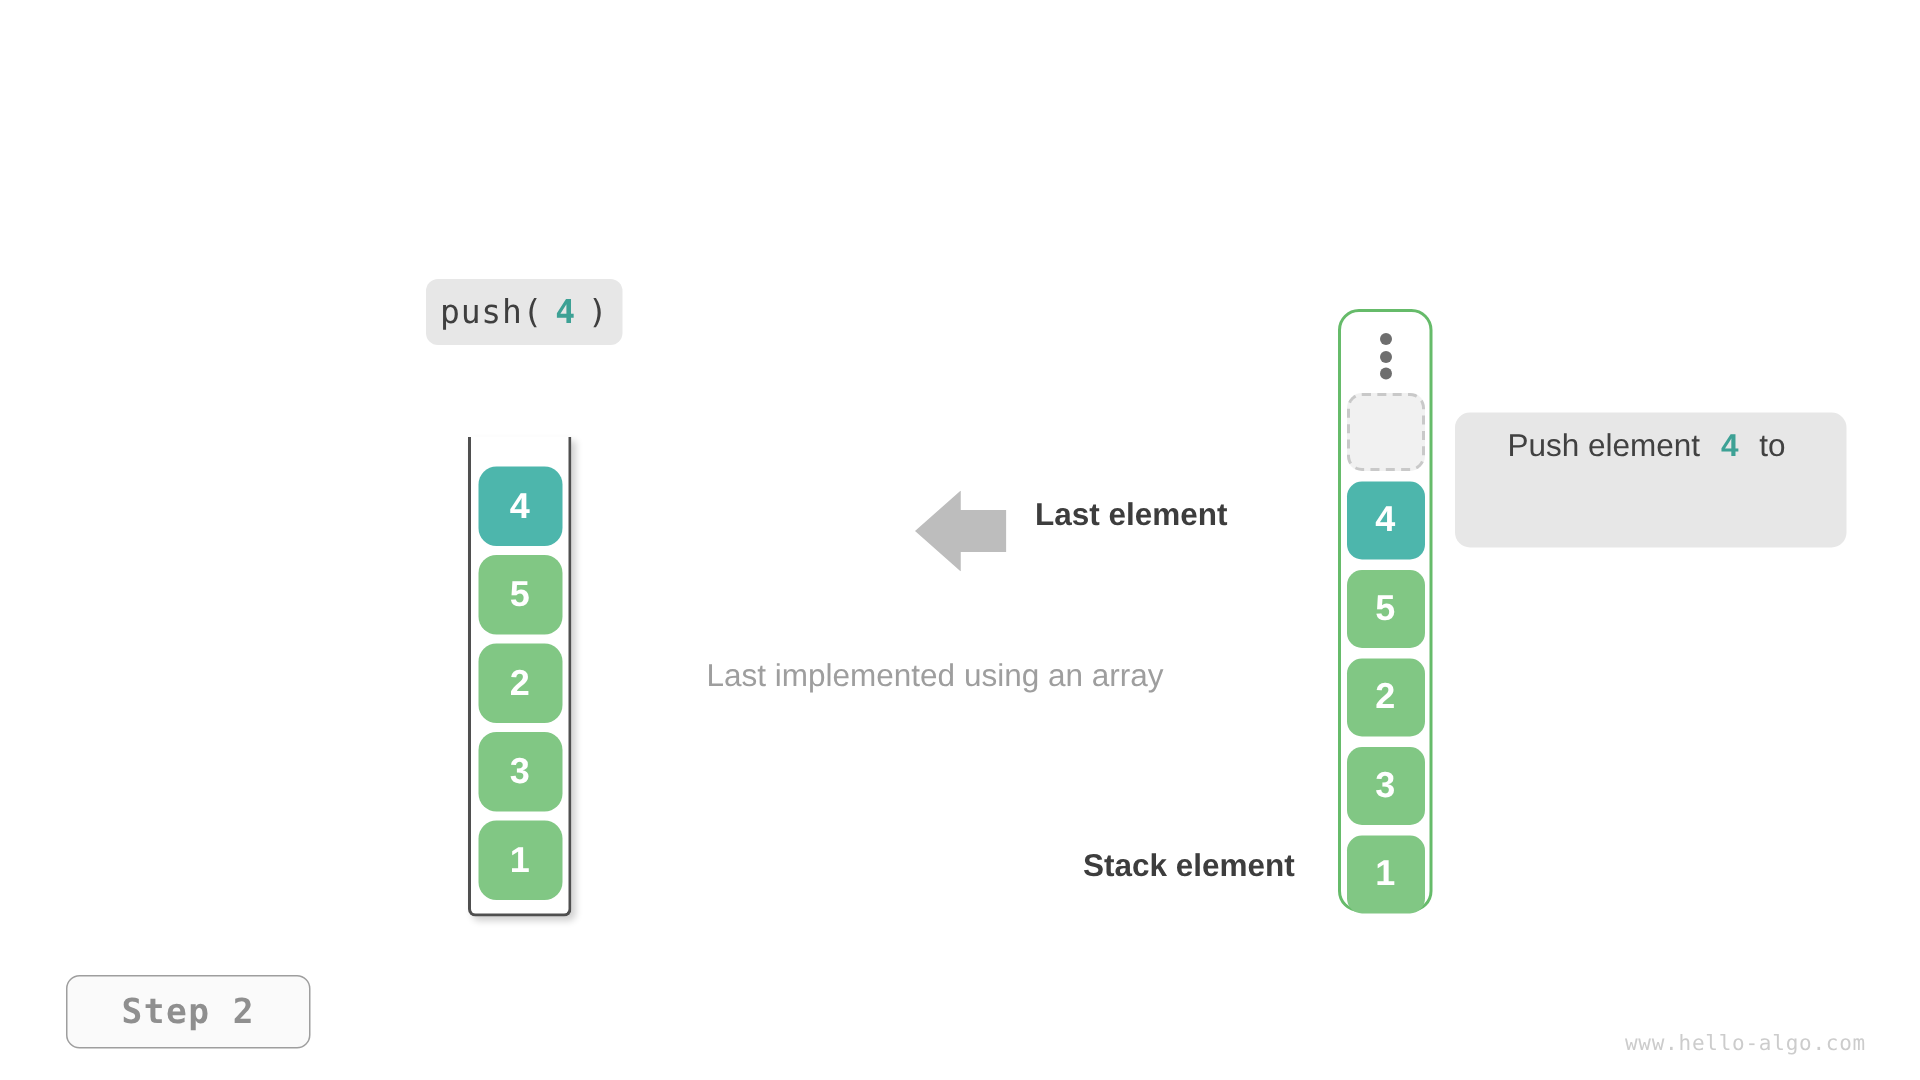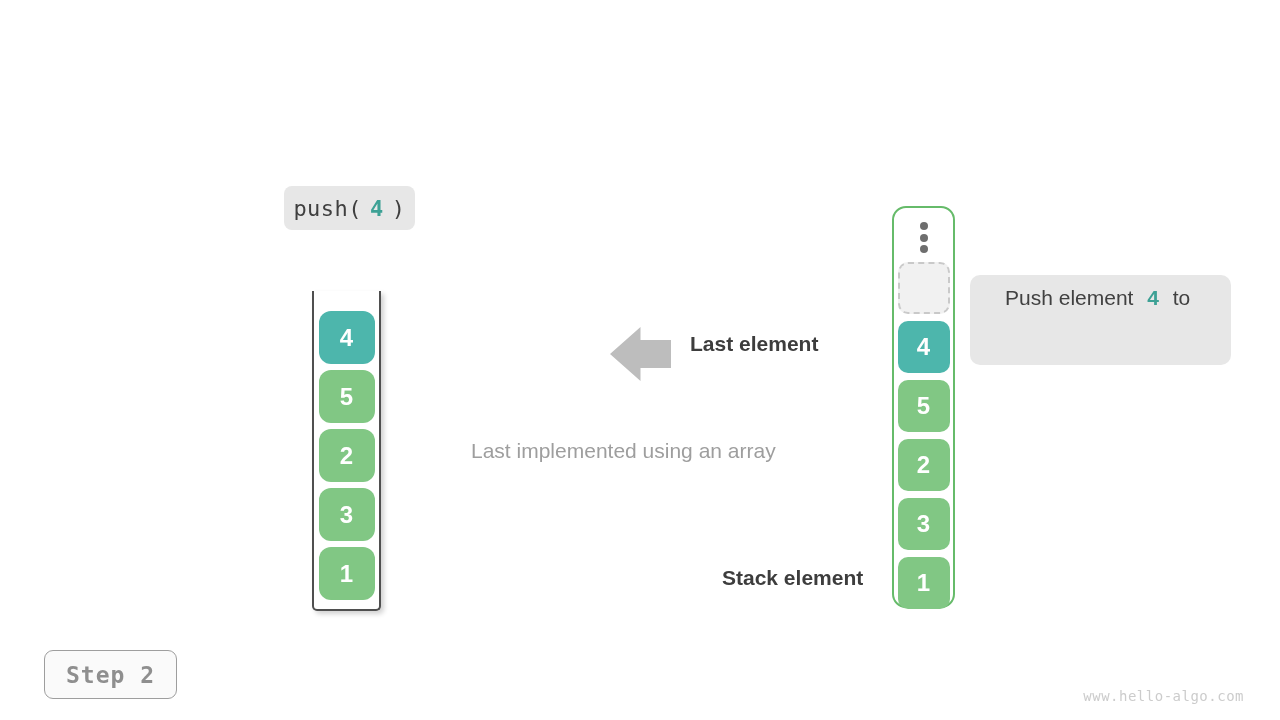--- a/index.html
+++ b/index.html
@@ -82,21 +82,21 @@
   .callout{
     position:absolute;left:962px;top:267px;width:261px;height:90px;
     background:var(--box-bg);border-radius:10px;
     display:flex;flex-direction:column;justify-content:flex-start;
     padding-left:27px;font-size:21px;color:#414141;line-height:29px;gap:11px;
   }
   .callout .hl{color:var(--highlight-text);font-weight:bold;}
 
   
   .step-badge{
-    position:absolute;left:36px;top:642px;width:133px;height:49px;
+    position:absolute;left:36px;top:642px;width:163px;height:49px;
     background:#fafafa;border:1.5px solid var(--step-border);border-radius:9px;
     display:flex;align-items:center;justify-content:center;
     font-size:23px;font-weight:bold;color:#8f8f8f;letter-spacing:1px;
   }
 
   .watermark{
     position:absolute;right:40px;top:676px;font-size:14px;
     color:var(--watermark);letter-spacing:0.5px;
   }
 </style>

